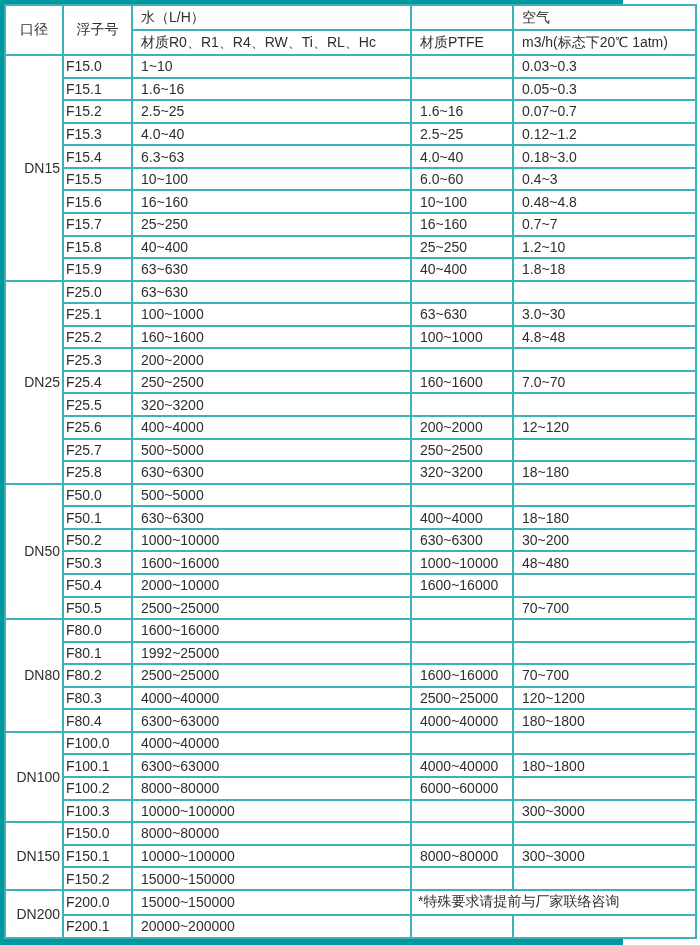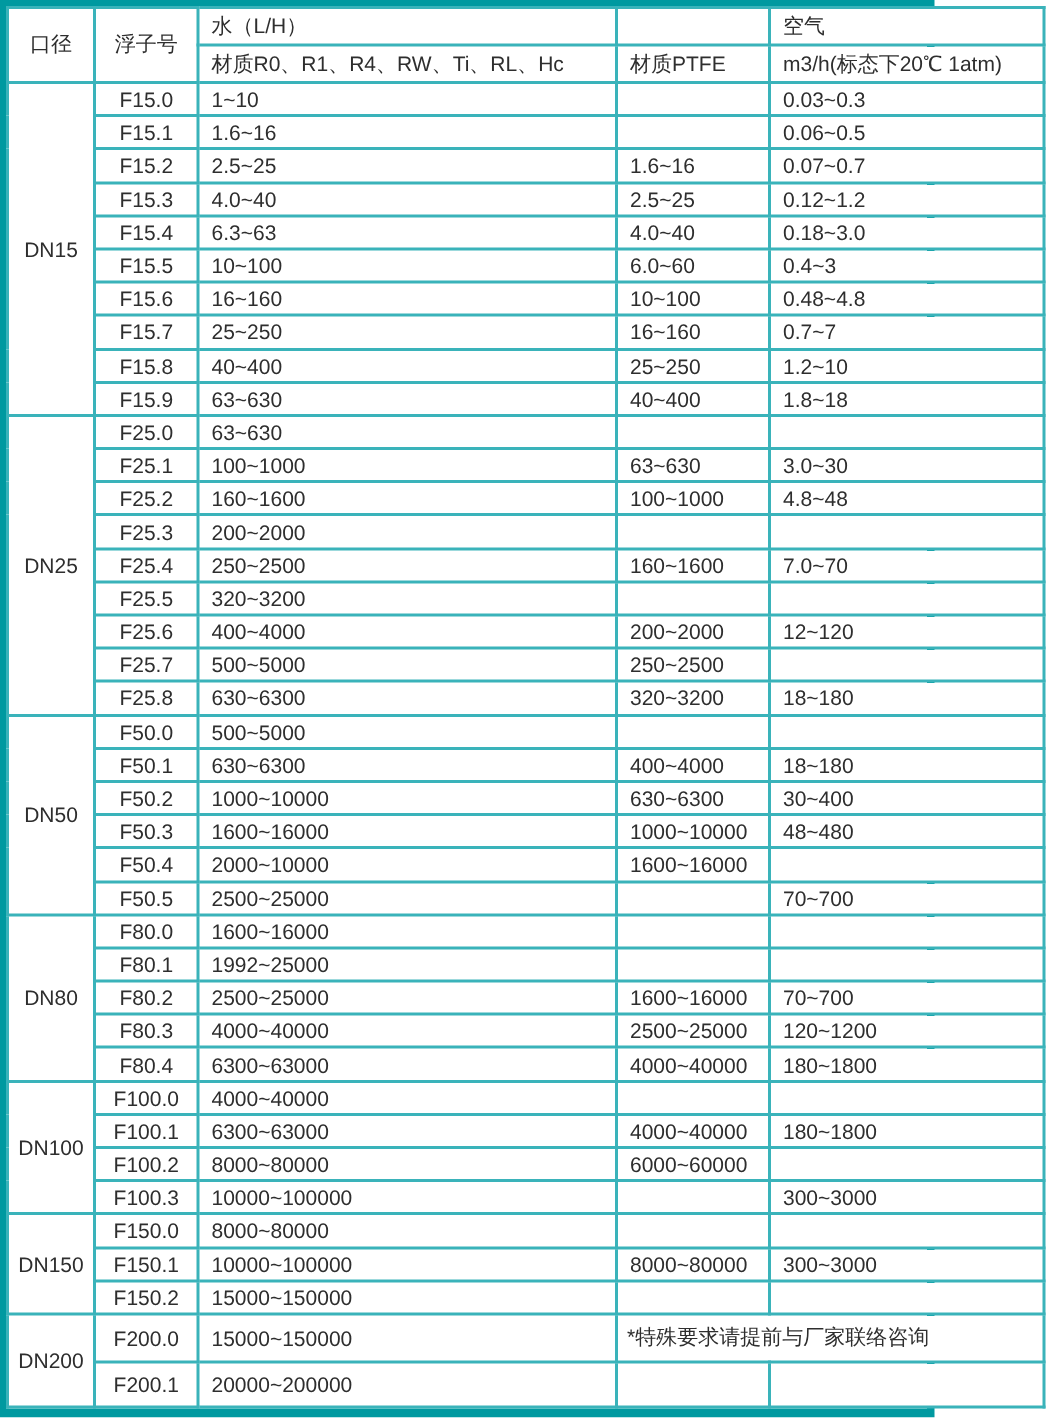--- a/index.html
+++ b/index.html
@@ -17,22 +17,22 @@
     border:2px solid #3ab3ba;
     padding:0 8px;
     font-size:14px;font-weight:normal;
     color:#2e2e2e;
     text-align:left;vertical-align:middle;
     white-space:nowrap;overflow:hidden;
     background:#ffffff;
   }
   .spec thead tr{height:25px;}
   .spec th.c-center{text-align:center;}
-  .spec td.diam{text-align:center;padding:16px 2px;}
-  .spec td.floatno{text-align:center;padding:0 2px;}
+  .spec td.diam{text-align:right;padding:6px 2px;}
+  .spec td.floatno{padding:0 2px;}
   .spec td.note-cell{padding-left:6px;}
 </style>
 </head>
 <body>
 
 <div class="frame">
   <table class="spec">
     <colgroup>
       <col style="width:58px">
       <col style="width:69px">
@@ -59,21 +59,21 @@
           <td class="diam" rowspan="10">DN15</td>
           <td class="floatno">F15.0</td>
           <td>1~10</td>
           <td></td>
           <td>0.03~0.3</td>
         </tr>
         <tr>
           <td class="floatno">F15.1</td>
           <td>1.6~16</td>
           <td></td>
-          <td>0.06~0.5</td>
+          <td>0.05~0.3</td>
         </tr>
         <tr>
           <td class="floatno">F15.2</td>
           <td>2.5~25</td>
           <td>1.6~16</td>
           <td>0.07~0.7</td>
         </tr>
         <tr>
           <td class="floatno">F15.3</td>
           <td>4.0~40</td>
@@ -181,21 +181,21 @@
         <tr>
           <td class="floatno">F50.1</td>
           <td>630~6300</td>
           <td>400~4000</td>
           <td>18~180</td>
         </tr>
         <tr>
           <td class="floatno">F50.2</td>
           <td>1000~10000</td>
           <td>630~6300</td>
-          <td>30~400</td>
+          <td>30~200</td>
         </tr>
         <tr>
           <td class="floatno">F50.3</td>
           <td>1600~16000</td>
           <td>1000~10000</td>
           <td>48~480</td>
         </tr>
         <tr>
           <td class="floatno">F50.4</td>
           <td>2000~10000</td>

